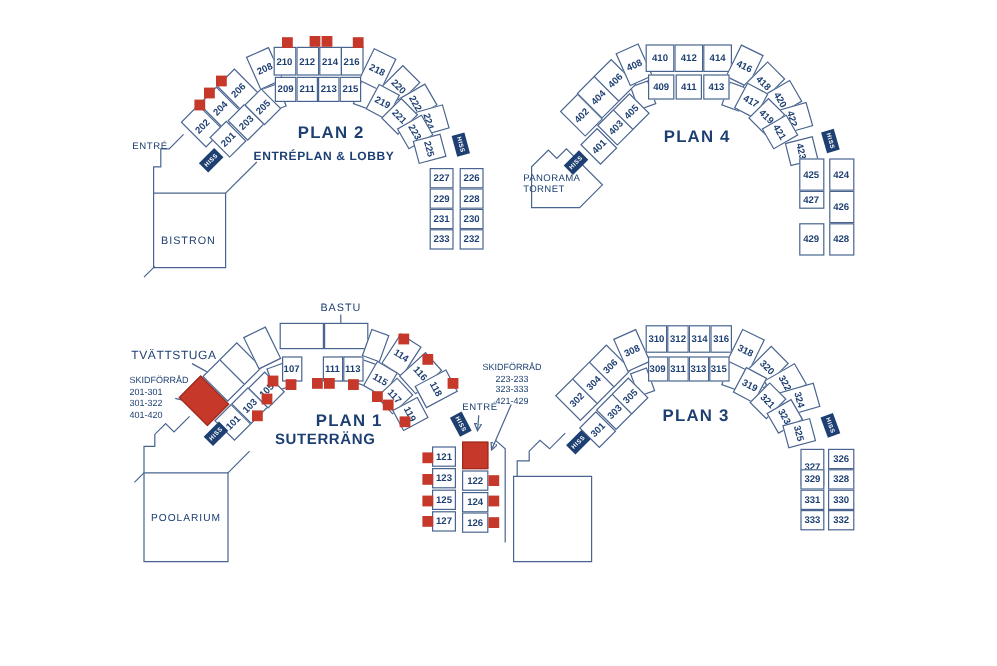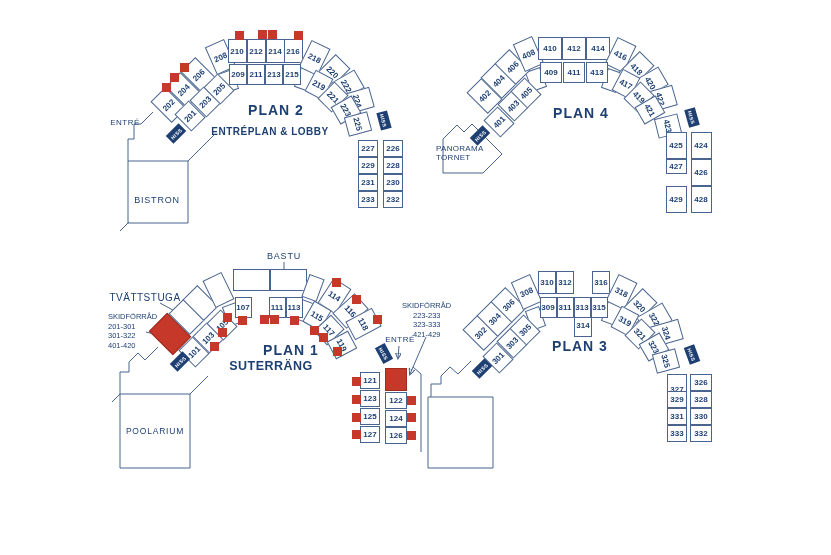--- a/index.html
+++ b/index.html
@@ -402,21 +402,21 @@
     </div>
     <div class="room" style="left: 515.5px; top: 277px; width: 21px; height: 30px; transform: rotate(-24deg);">
       <span>308</span>
     </div>
     <div class="room" style="left: 538px; top: 270.5px; width: 18px; height: 23px;">
       <span>310</span>
     </div>
     <div class="room" style="left: 556px; top: 270.5px; width: 18px; height: 23px;">
       <span>312</span>
     </div>
-    <div class="room" style="left: 574px; top: 270.5px; width: 18px; height: 23px; margin-top: 43px;">
+    <div class="room" style="left: 574px; top: 270.5px; width: 18px; height: 23px;">
       <span>314</span>
     </div>
     <div class="room" style="left: 592px; top: 270.5px; width: 18px; height: 23px;">
       <span>316</span>
     </div>
     <div class="room" style="left: 610.5px; top: 277px; width: 21px; height: 30px; transform: rotate(26deg);">
       <span>318</span>
     </div>
     <div class="room" style="left: 628.5px; top: 291px; width: 21px; height: 30px; transform: rotate(45deg);">
       <span>320</span>

